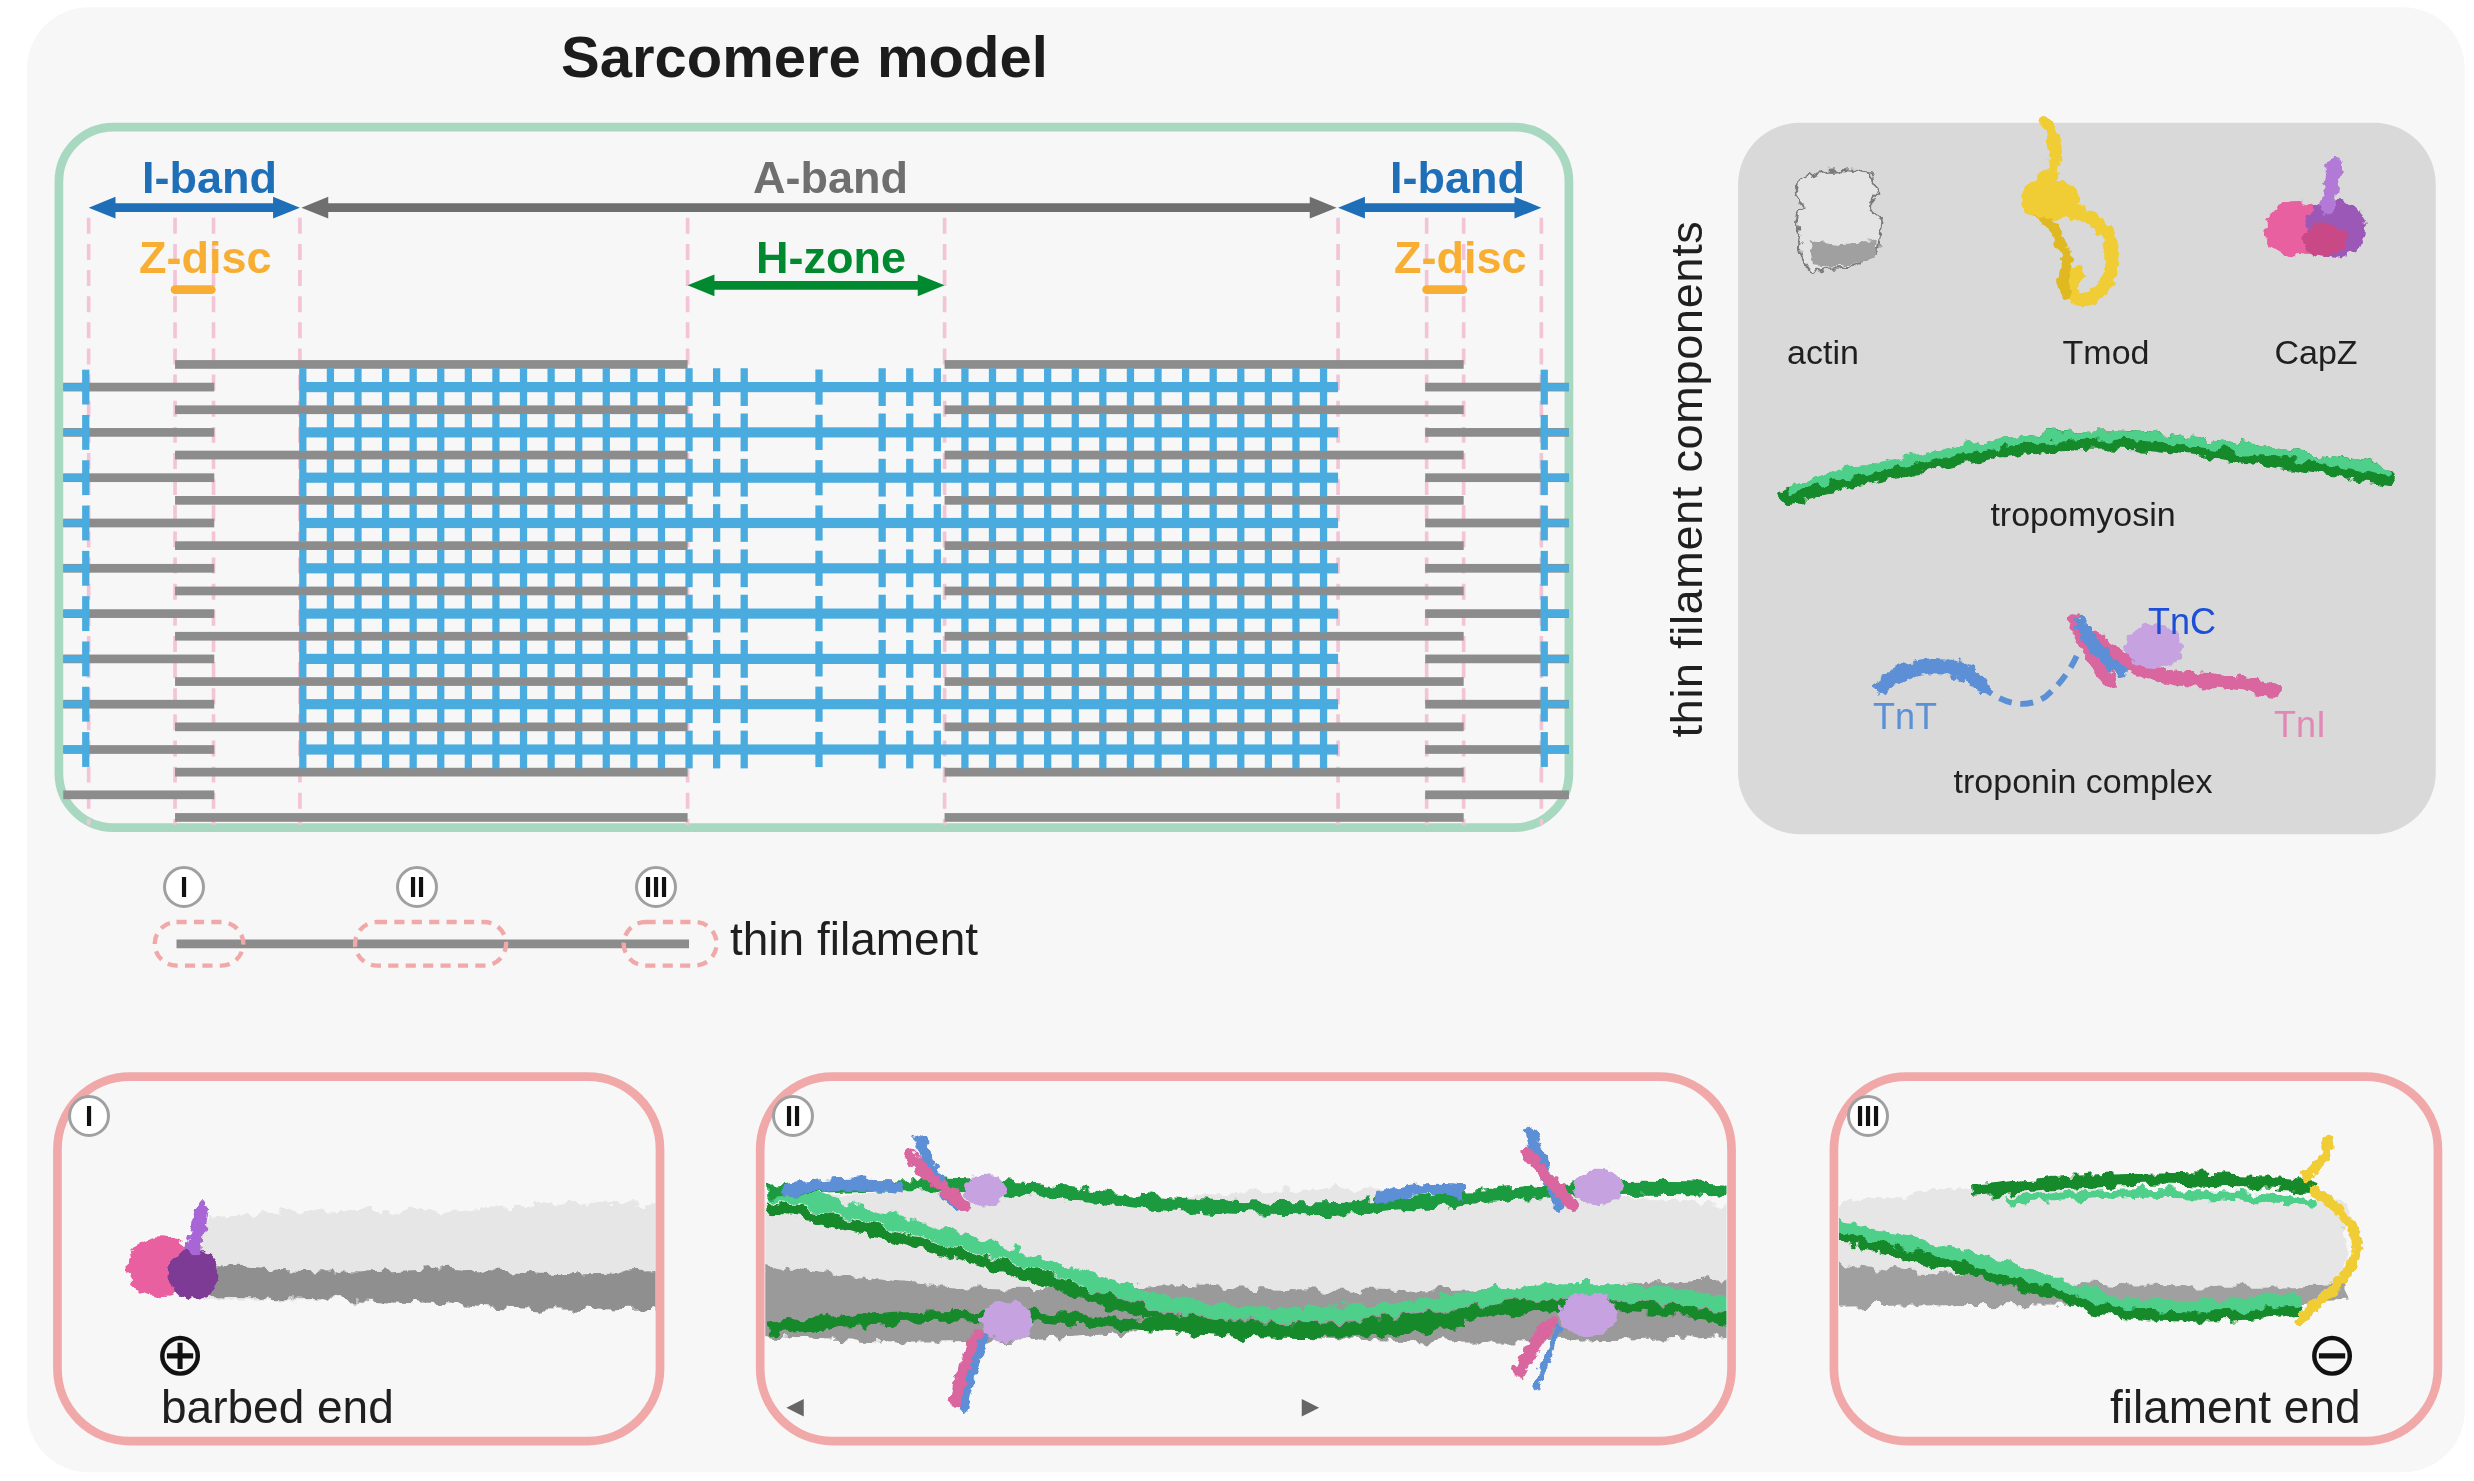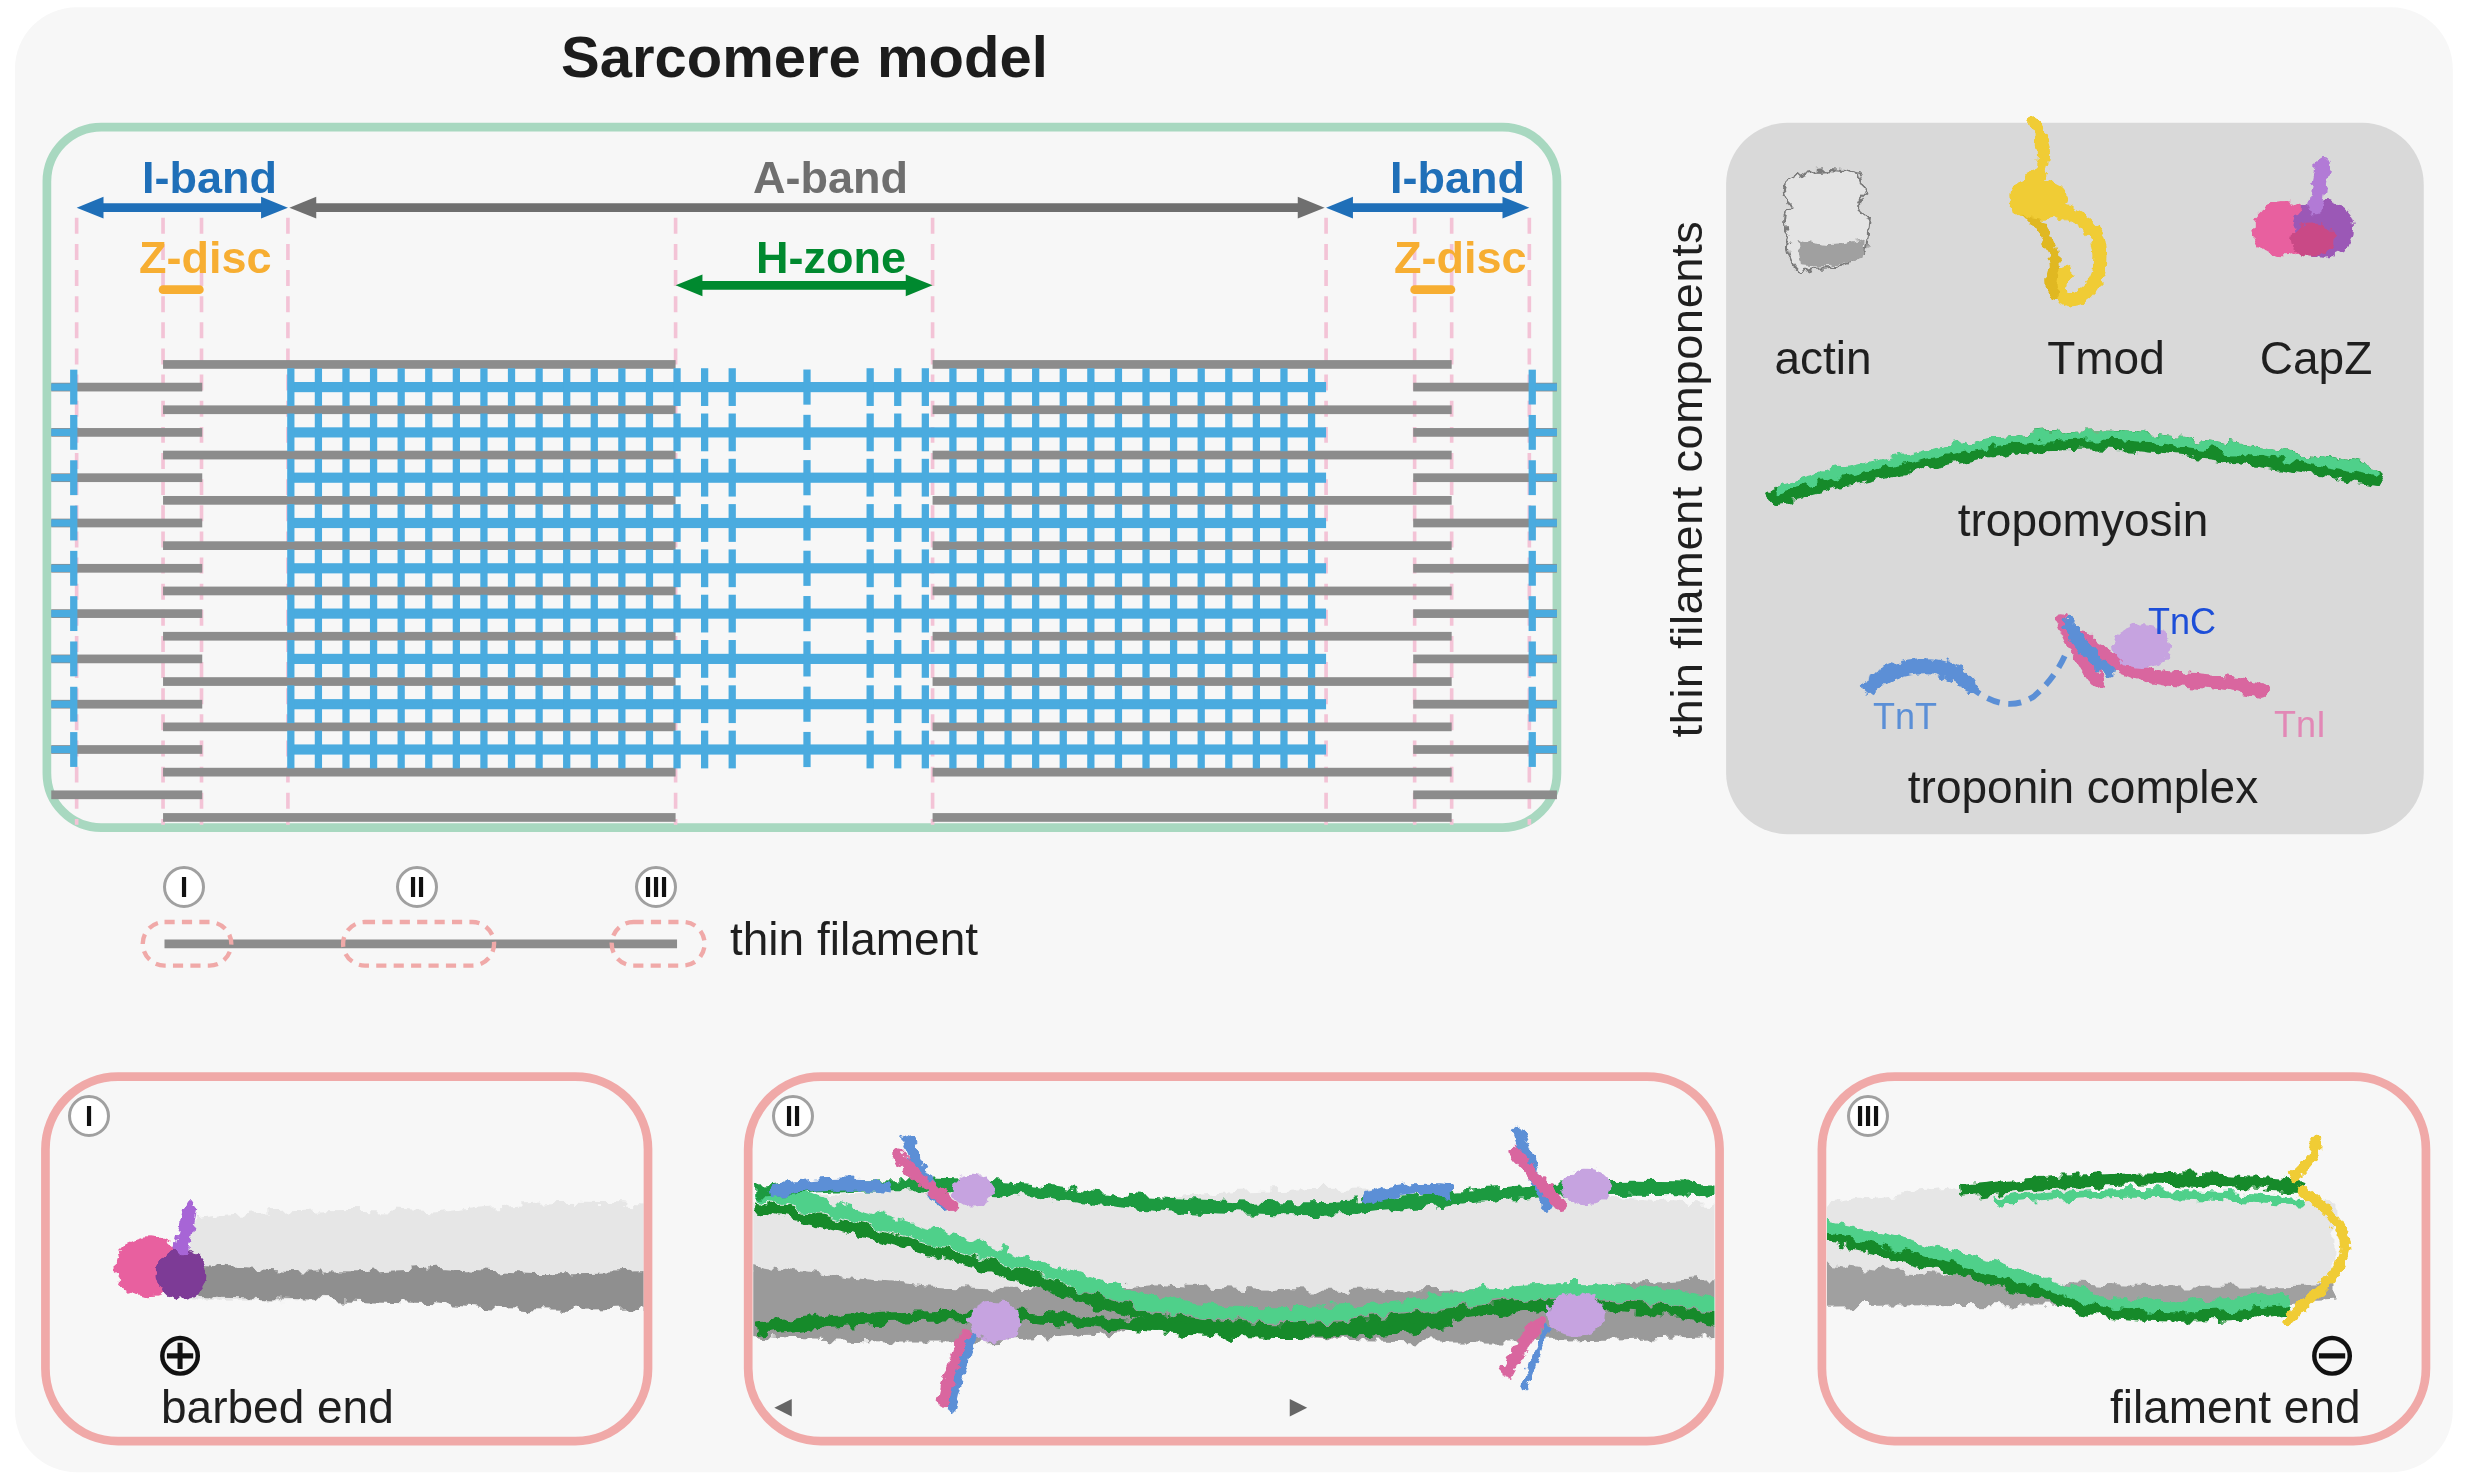--- a/index.html
+++ b/index.html
@@ -1,22 +1,22 @@
 <!DOCTYPE html>
 <html style="font-size:11.6px"><head>
 <meta charset="utf-8">
 <style>
   html, body { margin: 0; padding: 0; background: #ffffff; }
   body { width: 2475px; height: 1481px; position: relative; overflow: hidden;
          font-family: "Liberation Sans", sans-serif; }
-  #stage { position: absolute; left: 0; top: 0; width: 1971px; height: 1481px; }
+  #stage { position: absolute; left: 0; top: 0; width: 1971px; height: 1481px; padding-left: 12px; }
   .txt { position: absolute; white-space: nowrap; line-height: 1; }
   .title { font-weight: bold; font-size: 58px; color: #1c1c1c; }
   .band-label { font-weight: bold; font-size: 45px; margin-left: 30px; }
-  .comp-label { font-size: 46px; color: #1f1f1f; }
+  .comp-label { font-size: 34px; color: #1f1f1f; }
   .small-label { font-size: 36px; }
   .caption { font-size: 46px; color: #1f1f1f; }
 </style>
 </head>
 <body>
 
 <div id="stage">
   <svg id="fig" width="2475" height="1481" viewBox="0 0 3408 2040" xmlns="http://www.w3.org/2000/svg">
     <defs>
       <filter id="rough" x="-10%" y="-30%" width="120%" height="160%">

